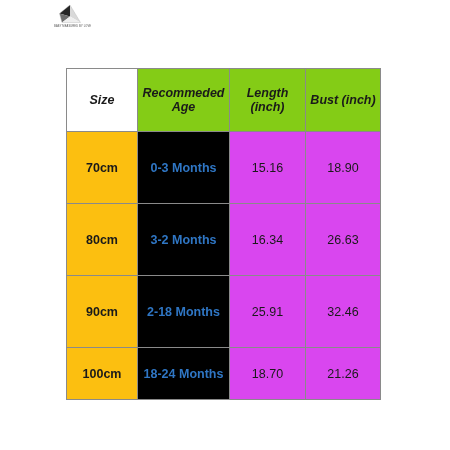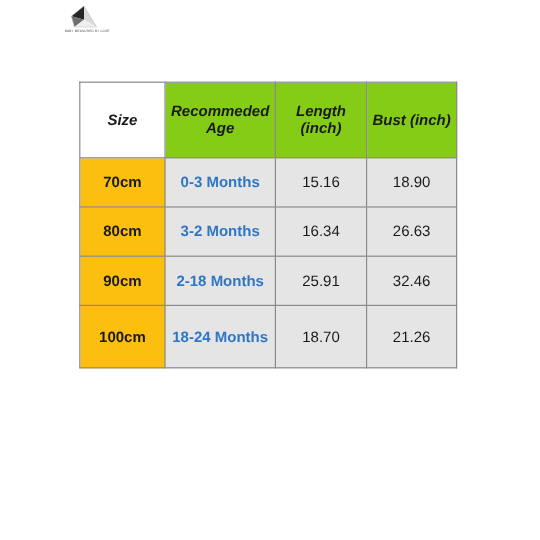--- a/index.html
+++ b/index.html
@@ -73,37 +73,37 @@
   #size-chart thead th {
     font-size: 12.5px;
     font-weight: bold;
     color: #1a1a1a;
     line-height: 14px;
   }
   th.head-size { background: #ffffff; }
   th.head-yellow { background: #84cc16; }
 
   
-  #size-chart tbody tr { height: 41px; }
+  #size-chart tbody tr { height: 72px; }
   #size-chart tbody tr:last-child { height: 52px; }
 
   td.cell-size {
     background: #fcbf10;
     font-size: 12.5px;
     font-weight: bold;
     color: #1a1a1a;
   }
   td.cell-age {
-    background: #e5e5e5;
+    background: #000000;
     font-size: 12.5px;
     font-weight: bold;
     color: #2f76c4;
   }
   td.cell-num {
-    background: #e5e5e5;
+    background: #d946ef;
     font-size: 12.5px;
     font-weight: normal;
     color: #1a1a1a;
   }
 </style>
 </head>
 <body>
 
 <div id="brand-logo">
   <svg class="mark" viewBox="0 0 28 22">

